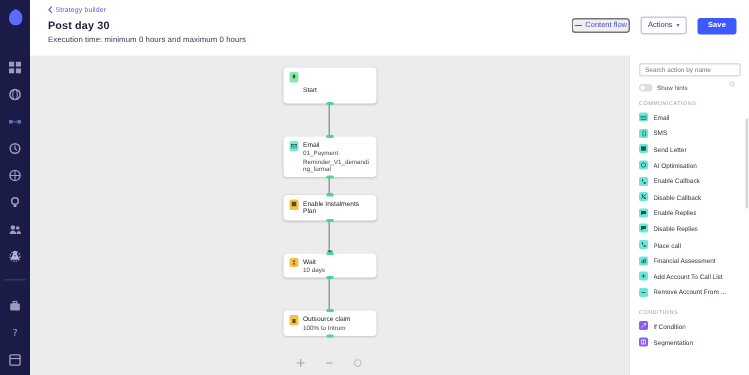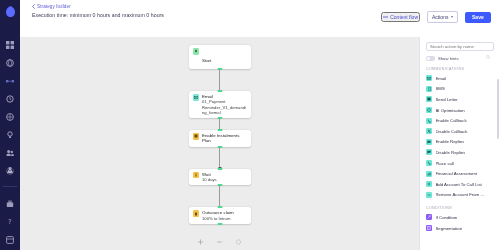--- a/index.html
+++ b/index.html
@@ -237,20 +237,21 @@
 
   <div class="main">
 
     <header class="header">
       <a class="crumb">
         <svg width="3" height="5" viewBox="0 0 3 5">
             <path d="M2.6.4L.6 2.5l2 2.1" stroke="#5b5bd6" stroke-width=".8" fill="none"></path>
           </svg>
         <span class="crumb-txt">Strategy builder</span>
       </a>
+      <h1 class="title">Post day 30</h1>
       <div class="subtitle">Execution time: minimum 0 hours and maximum 0 hours</div>
 
       <div class="hdr-right">
         <button class="btn-link">
           <svg width="5" height="4" viewBox="0 0 5 4">
               <path d="M0 2h5" stroke="#4d4dcf" stroke-width=".8"></path>
             </svg>
           <span>Content flow</span>
         </button>
         <button class="btn-outline">

